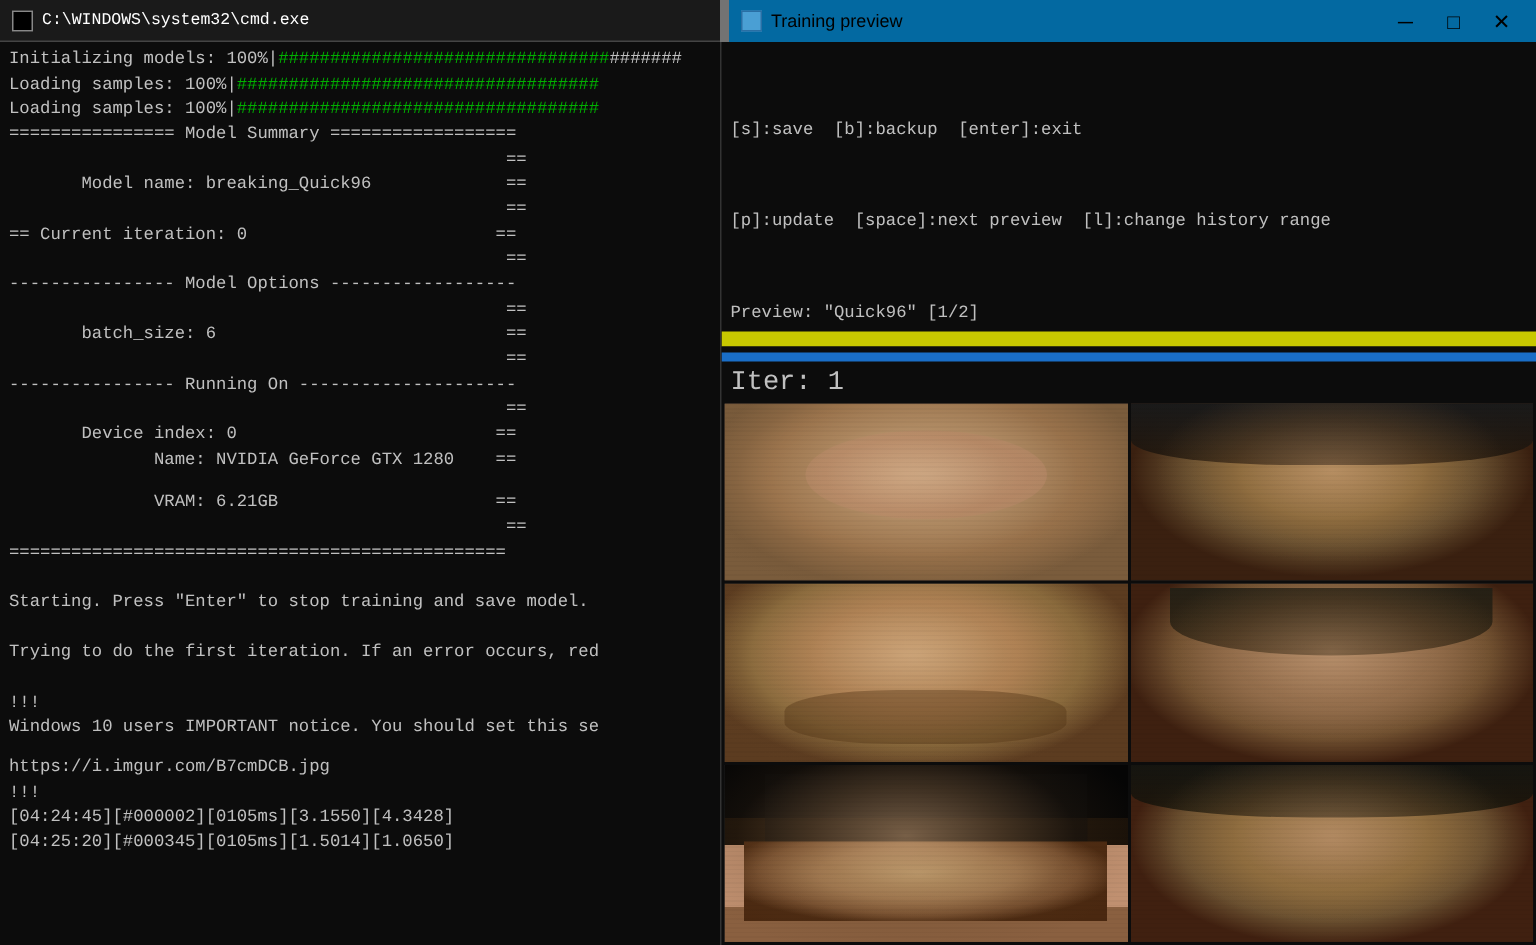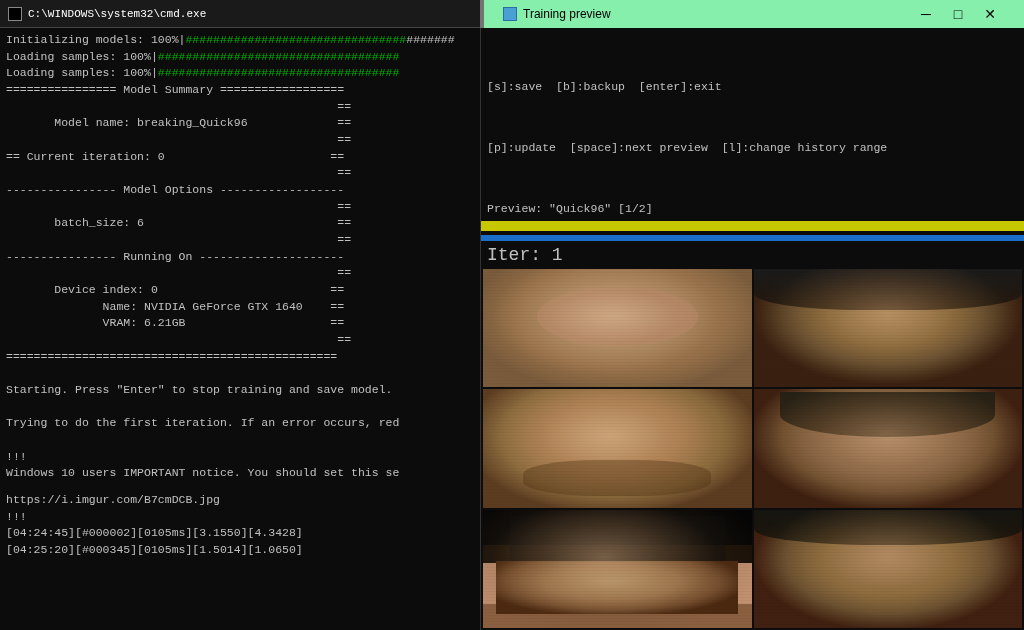--- a/index.html
+++ b/index.html
@@ -23,26 +23,26 @@
       width: 480px;
       background: #1a1a1a;
       display: flex;
       align-items: center;
       padding: 0 8px;
       gap: 6px;
       border-bottom: 1px solid #444;
     }
     .title-bar-preview {
       flex: 1;
-      background: #86efac;
+      background: #0369a1;
       display: flex;
       align-items: center;
       justify-content: space-between;
-      padding: 0 19px;
-      border-left: 4px solid #737373;
+      padding: 0 8px;
+      border-left: 6px solid #737373;
     }
     .title-bar-left {
       display: flex;
       align-items: center;
       gap: 6px;
     }
     .win-icon {
       width: 14px;
       height: 14px;
       background: #000;
@@ -282,22 +282,22 @@
     <div class="cmd-line" style="color:#c0c0c0;">                                                ==</div>
     <div class="cmd-line" style="color:#c0c0c0;">== Current iteration: 0                        ==</div>
     <div class="cmd-line" style="color:#c0c0c0;">                                                ==</div>
     <div class="cmd-line" style="color:#c0c0c0;">---------------- Model Options ------------------</div>
     <div class="cmd-line" style="color:#c0c0c0;">                                                ==</div>
     <div class="cmd-line" style="color:#c0c0c0;">       batch_size: 6                            ==</div>
     <div class="cmd-line" style="color:#c0c0c0;">                                                ==</div>
     <div class="cmd-line" style="color:#c0c0c0;">---------------- Running On ---------------------</div>
     <div class="cmd-line" style="color:#c0c0c0;">                                                ==</div>
     <div class="cmd-line" style="color:#c0c0c0;">       Device index: 0                         ==</div>
-    <div class="cmd-line" style="color:#c0c0c0;">              Name: NVIDIA GeForce GTX 1640    ==</div>
-    <div class="cmd-line" style="color:#c0c0c0;">              VRAM: 6.21GB                     ==</div>
+    <div class="cmd-line" style="color:#c0c0c0;">              Name: NVIDIA GeForce GTX 1280    ==</div>
+    <div class="cmd-line" style="color:#c0c0c0;margin-top:12px;">              VRAM: 6.21GB                     ==</div>
     <div class="cmd-line" style="color:#c0c0c0;">                                                ==</div>
     <div class="cmd-line" style="color:#c0c0c0;">================================================</div>
     <div class="cmd-line">&nbsp;</div>
     <div class="cmd-line" style="color:#c0c0c0;">Starting. Press "Enter" to stop training and save model.</div>
     <div class="cmd-line">&nbsp;</div>
     <div class="cmd-line" style="color:#c0c0c0;">Trying to do the first iteration. If an error occurs, red</div>
     <div class="cmd-line">&nbsp;</div>
     <div class="cmd-line" style="color:#c0c0c0;">!!!</div>
     <div class="cmd-line" style="color:#c0c0c0;">Windows 10 users IMPORTANT notice. You should set this se</div>
     <div class="cmd-line" style="color:#c0c0c0;margin-top:10px;">https://i.imgur.com/B7cmDCB.jpg</div>

